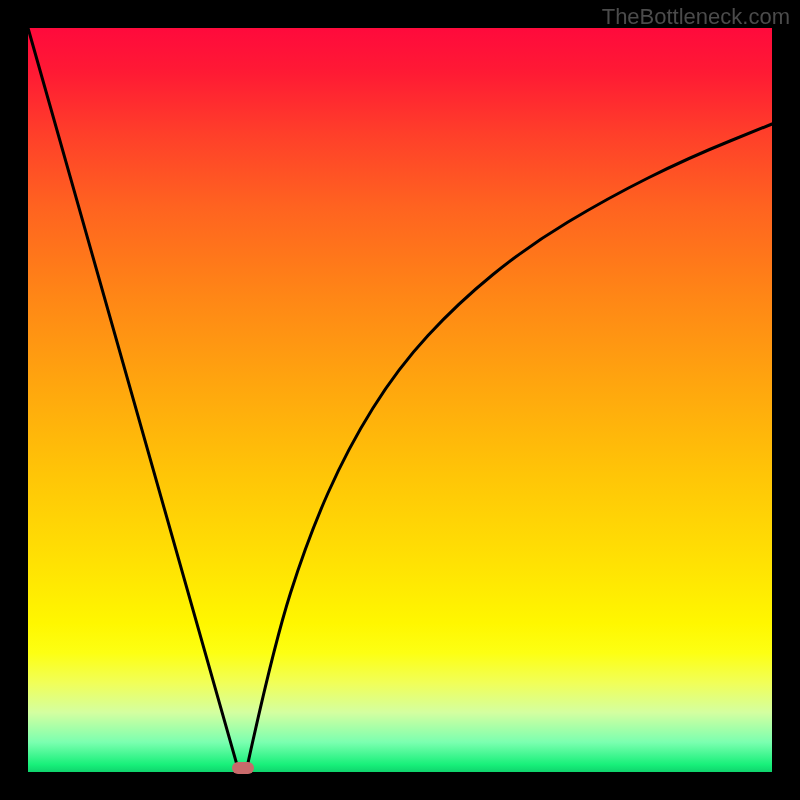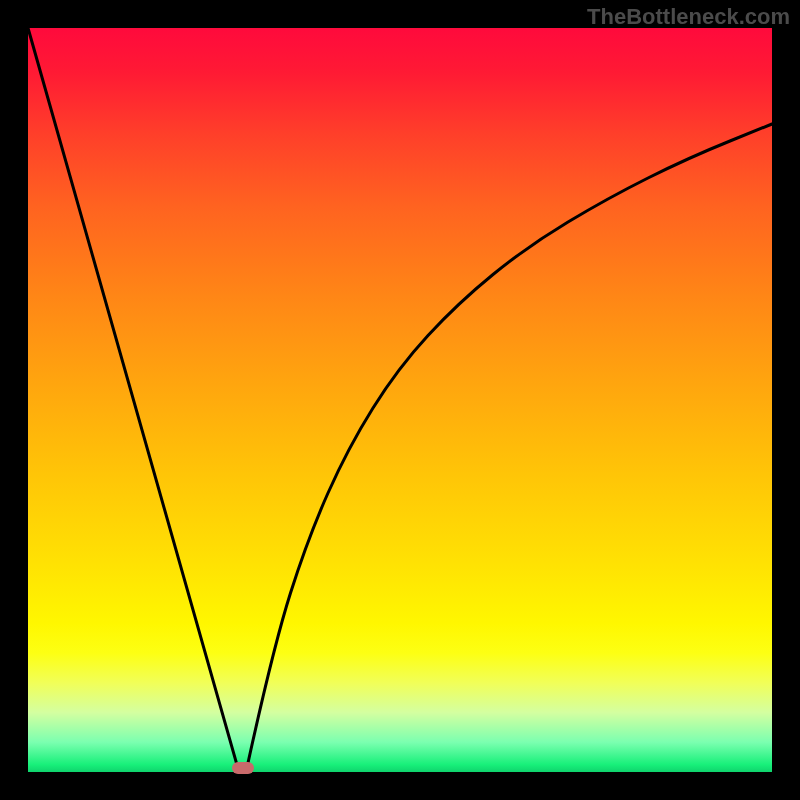--- a/index.html
+++ b/index.html
@@ -1,18 +1,18 @@
 <!DOCTYPE html>
 <html><head>
 <meta charset="utf-8">
 <style>
 html,body{margin:0;padding:0;width:800px;height:800px;overflow:hidden;background:#000;font-family:Arial,Helvetica,sans-serif}
 .frame{position:absolute;inset:0;background:#000}
 .plot{position:absolute;left:28px;top:28px;width:744px;height:744px;background:linear-gradient(to bottom,#ff0a3c 0%,#ff1a34 6%,#ff3e2a 14%,#ff6320 24%,#ff8616 36%,#ffa60e 48%,#ffc507 60%,#ffe203 72%,#fff700 80%,#fdff13 84%,#f1ff58 88%,#d4ffa0 92%,#7bffb0 96%,#18f07a 99%,#0fd46d 100%)}
-.watermark{position:absolute;top:4px;right:10px;color:#4b4b4b;font-size:22px;font-weight:700;letter-spacing:0;user-select:none}
+.watermark{position:absolute;top:4px;right:10px;color:#4b4b4b;font-size:22px;font-weight:400;letter-spacing:0;user-select:none}
 .marker{position:absolute;width:22px;height:12px;border-radius:6px;background:#c96a6b;transform:translate(-50%,-50%)}
 svg.curve{position:absolute;inset:0;width:100%;height:100%;overflow:visible}
 </style>
 </head>
 <body>
 
 <div class="frame">
   <div class="watermark">TheBottleneck.com</div>
   <div class="plot">
     <svg class="curve" viewBox="0 0 744 744" preserveAspectRatio="none">

